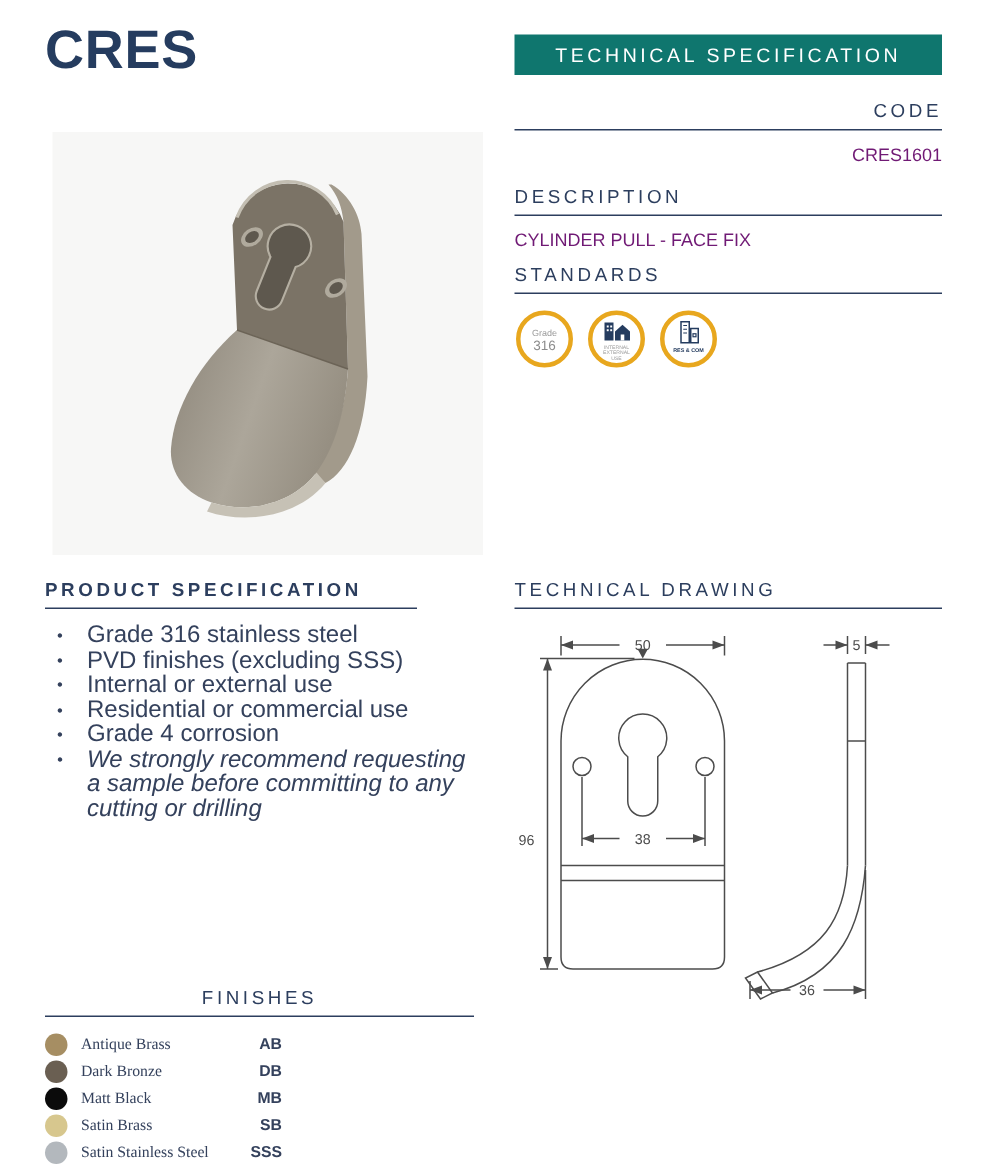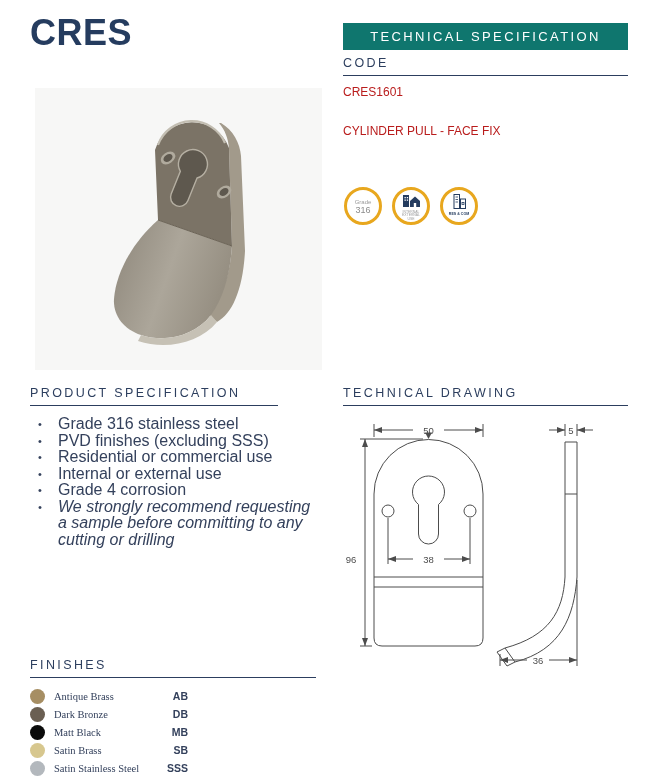--- a/index.html
+++ b/index.html
@@ -13,46 +13,46 @@
         background:#0f766e;color:#ffffff;display:flex;align-items:center;justify-content:center;
         font-size:13px;letter-spacing:2.4px;}
 
   
   .product-box{position:absolute;left:35px;top:88px;width:287px;height:282px;background:#f7f7f6;}
 
   
   .sec{position:absolute;}
   .sec h2{margin:0 0 9px 0;font-size:12.5px;font-weight:400;letter-spacing:2.4px;
           color:#2c3e5e;padding-bottom:5px;border-bottom:1.6px solid #2c3e5e;}
-  .val{font-size:12px;color:#b91c1c;}
+  .val{font-size:12px;color:#701a75;}
 
   .col-right{left:343px;width:285px;}
-  .sec-code{top:56px;}
+  .sec-code{top:67px;text-align:right;}
   .sec-desc{top:124px;}
   .sec-std{top:176px;}
 
   .badges{display:flex;gap:8px;margin-top:10px;}
   .badge{width:40px;height:40px;}
 
   
   .sec-ps{left:30px;top:386px;width:292px;}
-  .sec-ps h2{width:248px;}
+  .sec-ps h2{width:248px;font-weight:bold;}
   ul.bullets{list-style:none;margin:10px 0 0 0;padding:0;}
   ul.bullets li{position:relative;padding-left:28px;font-size:16px;line-height:16.5px;margin:0;}
   ul.bullets li::before{content:"•";position:absolute;left:8px;top:0;font-size:11px;color:#34415c;}
   li.note{font-style:italic;margin-top:16px;line-height:16.5px;}
 
   
   .sec-td{left:343px;top:386px;width:285px;}
   .td-svg{position:absolute;left:337px;top:414px;}
   .dim-label{font-size:9.5px;fill:#4c4c4c;font-family:"Liberation Sans",sans-serif;}
 
   
   .sec-fin{left:30px;top:658px;width:292px;}
-  .sec-fin h2{width:286px;}
+  .sec-fin h2{width:286px;text-align:center;}
   .fin-row{display:flex;align-items:center;width:158px;height:18px;margin-top:0px;}
   .swatch{width:15px;height:15px;border-radius:50%;flex:0 0 15px;margin-right:9px;}
   .fin-label{font-size:10.5px;color:#34415c;flex:1;font-family:Liberation Serif, serif;}
   .fin-code{font-size:10.5px;font-weight:700;color:#34415c;text-align:right;}
 </style>
 </head>
 <body>
 
 <div class="page">
 
@@ -96,24 +96,26 @@
       <path d="M 123,132 L 197,158" stroke="#6b6356" stroke-width="1" fill="none"></path>
     </svg>
   </div>
 
   <div class="sec col-right sec-code">
     <h2>CODE</h2>
     <div class="val">CRES1601</div>
   </div>
 
   <div class="sec col-right sec-desc">
+    <h2>DESCRIPTION</h2>
     <div class="val">CYLINDER PULL - FACE FIX</div>
   </div>
 
   <div class="sec col-right sec-std">
+    <h2>STANDARDS</h2>
     <div class="badges">
 
       <svg class="badge" viewBox="0 0 40 40">
         <circle cx="20" cy="20" r="17.5" fill="#ffffff" stroke-width="3" stroke="#e8a71e"></circle>
         <text x="20" y="18" text-anchor="middle" font-size="6" fill="#9b9b9b">Grade</text>
         <text x="20" y="27" text-anchor="middle" font-size="9" fill="#8c8c8c">316</text>
       </svg>
 
       <svg class="badge" viewBox="0 0 40 40">
         <circle cx="20" cy="20" r="17.5" fill="#ffffff" stroke-width="3" stroke="#e8a71e"></circle>
@@ -145,22 +147,22 @@
       </svg>
 
     </div>
   </div>
 
   <div class="sec sec-ps">
     <h2>PRODUCT SPECIFICATION</h2>
     <ul class="bullets">
       <li>Grade 316 stainless steel</li>
       <li>PVD finishes (excluding SSS)</li>
+      <li>Internal or external use</li>
       <li>Residential or commercial use</li>
-      <li>Internal or external use</li>
       <li>Grade 4 corrosion</li>
       <li class="note">We strongly recommend requesting a sample before committing to any cutting or drilling</li>
     </ul>
   </div>
 
   <div class="sec sec-td">
     <h2>TECHNICAL DRAWING</h2>
   </div>
 
   <svg class="td-svg" width="291" height="256" viewBox="0 0 291 256" stroke="#4c4c4c" stroke-width="1" fill="none">

